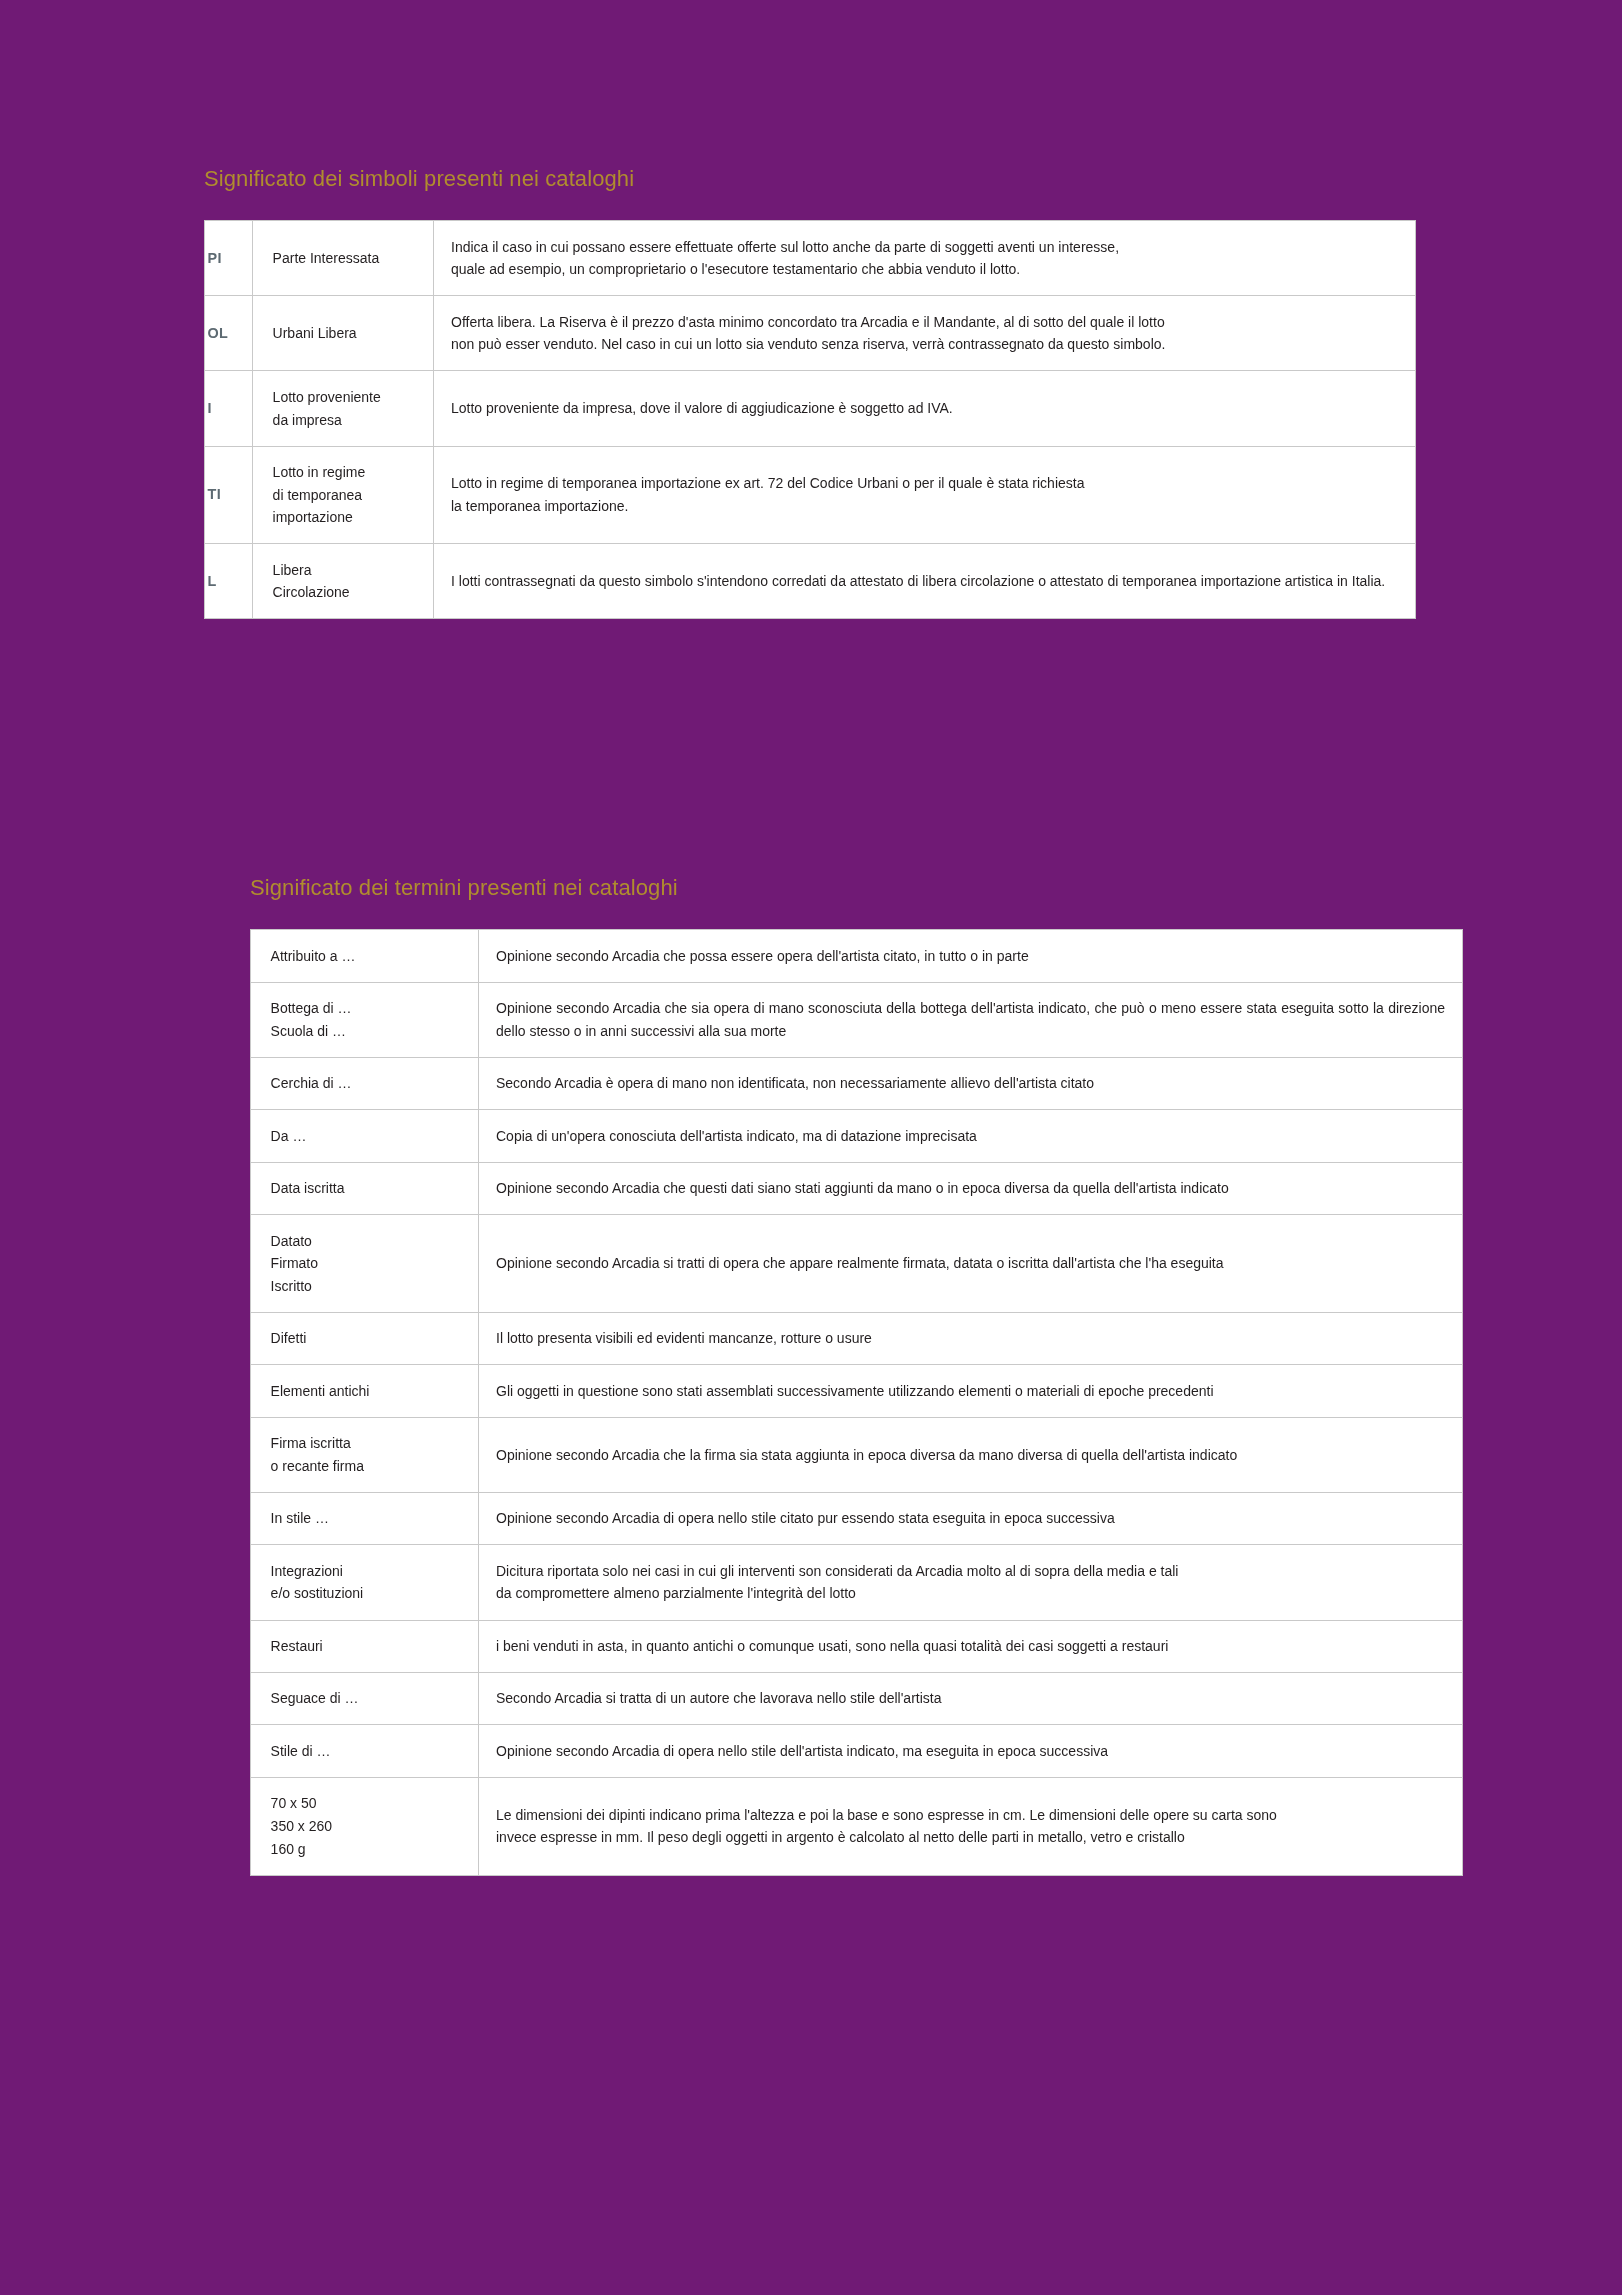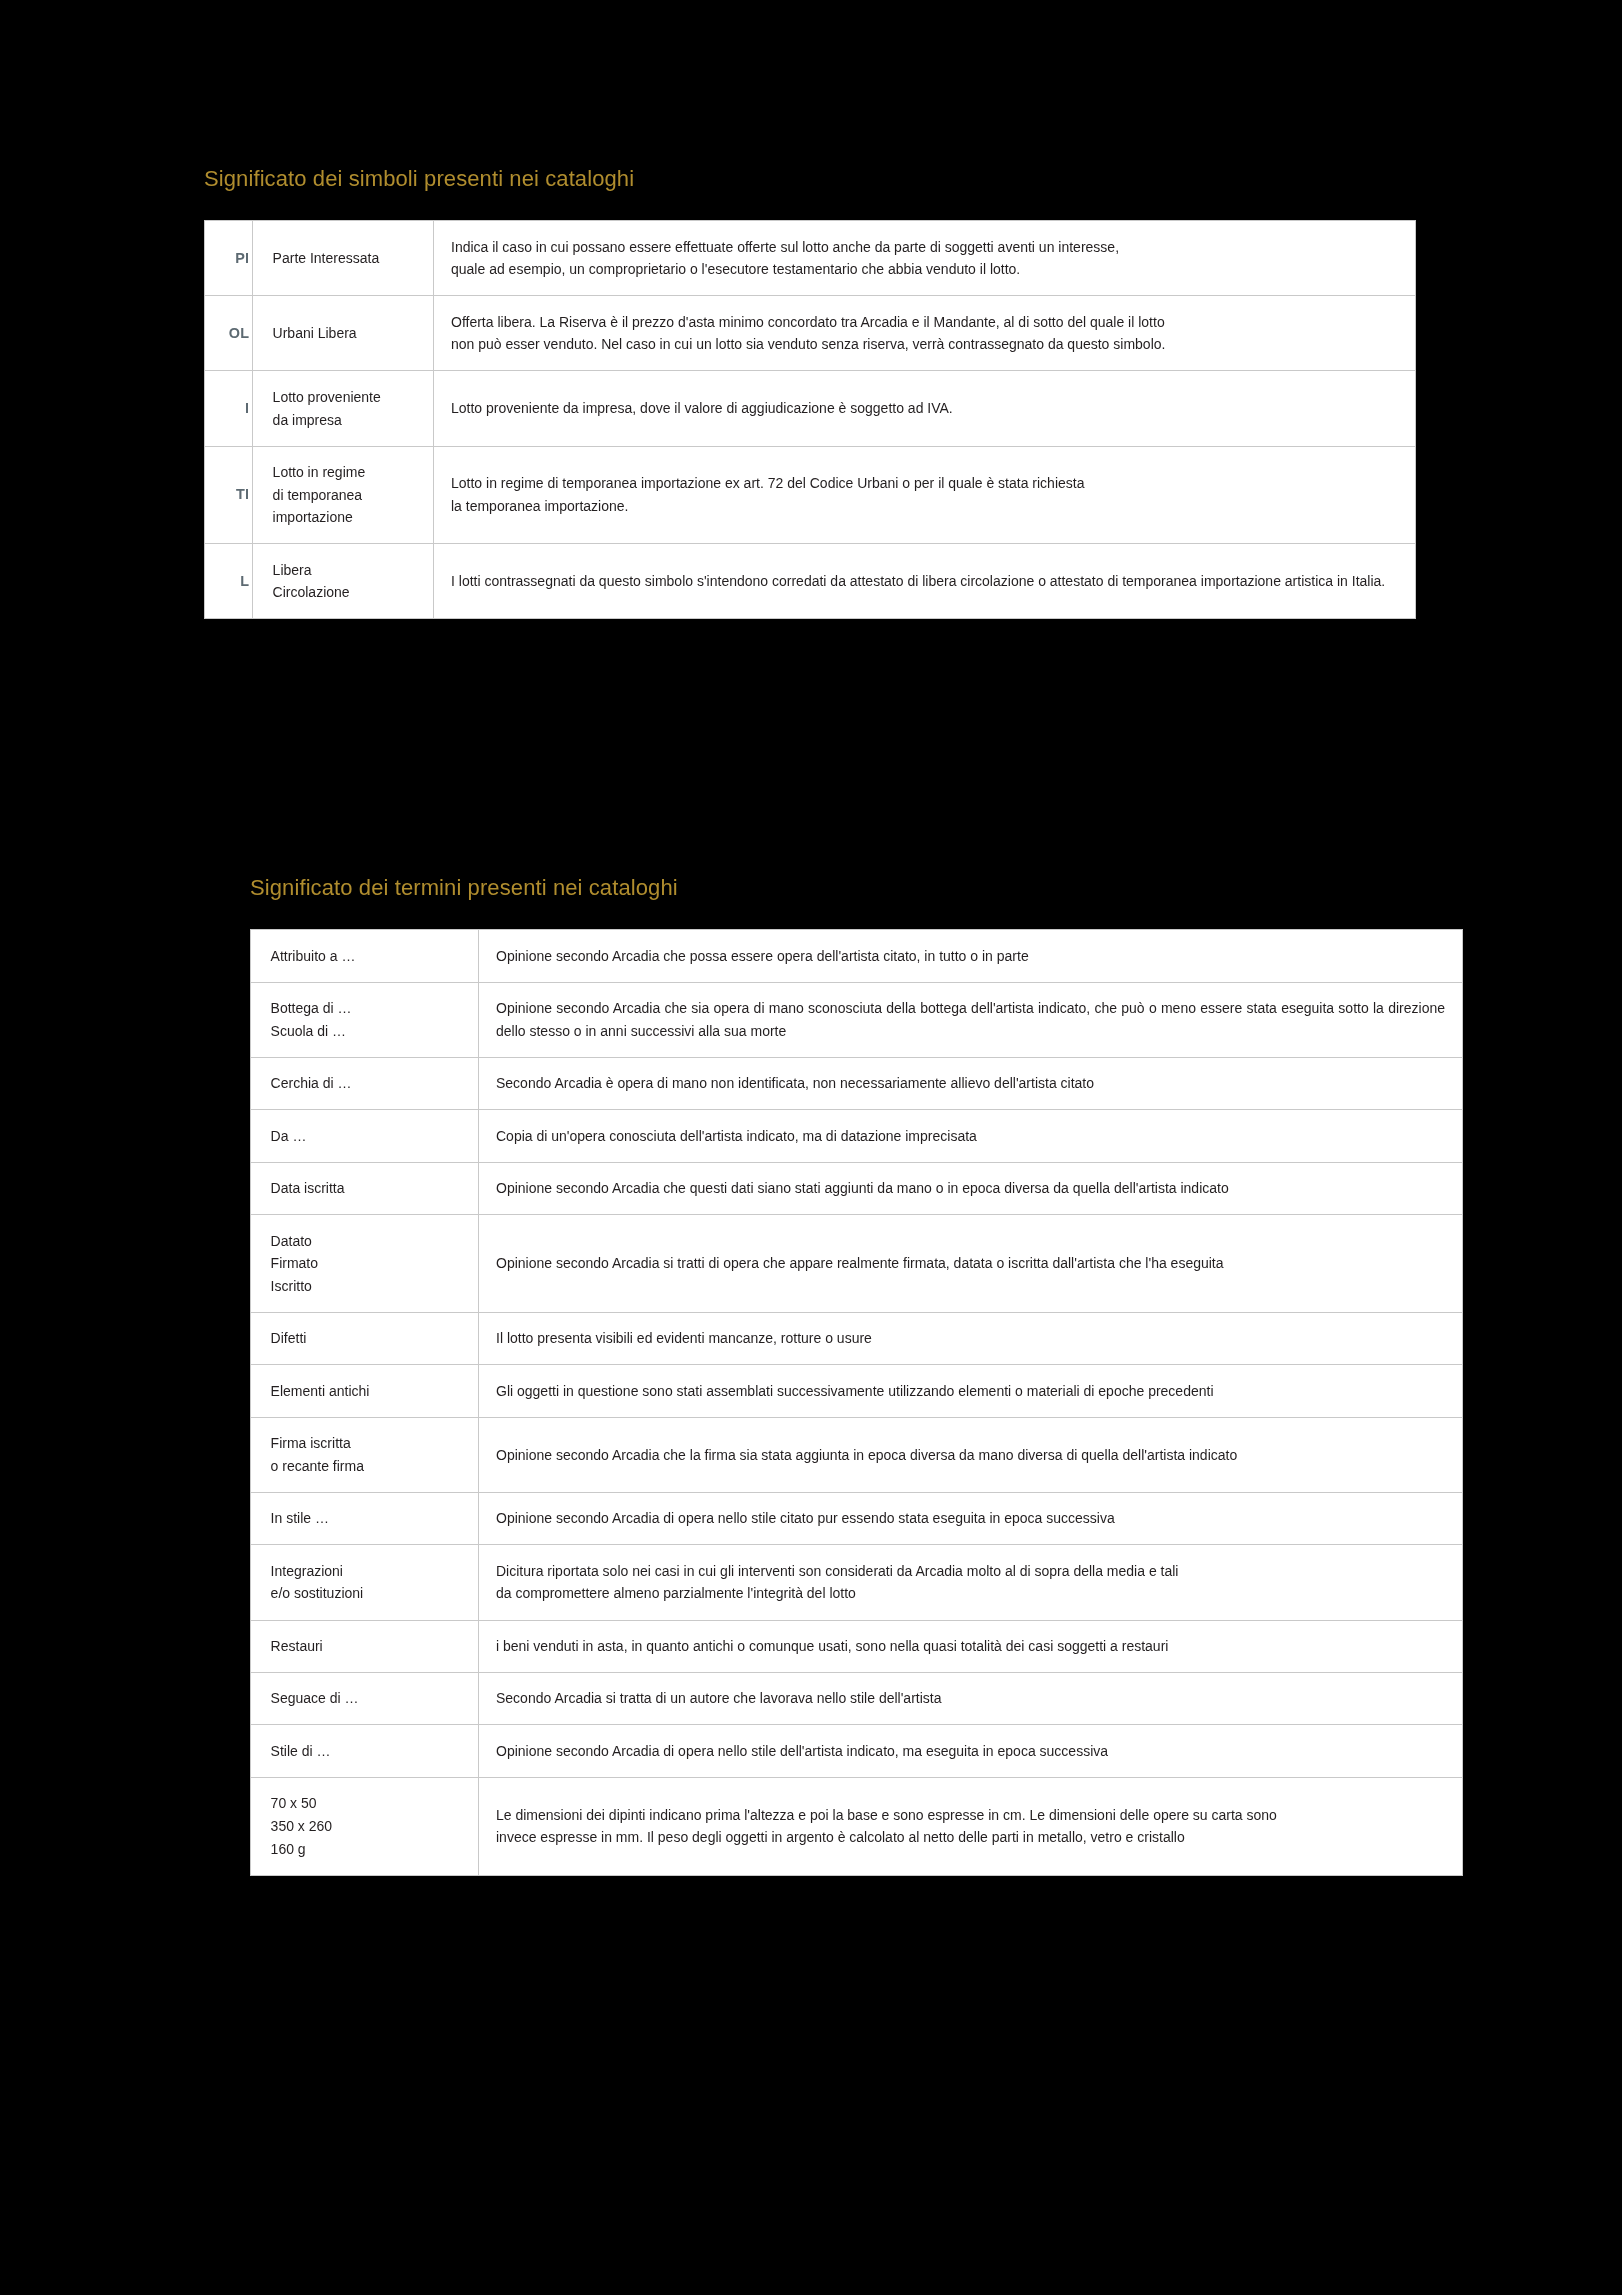--- a/index.html
+++ b/index.html
@@ -12,21 +12,21 @@
     height: 2295px;
     font-family: "Liberation Sans", sans-serif;
     color: #231f20;
     -webkit-font-smoothing: antialiased;
   }
   .page {
     position: relative;
     width: 1623px;
     height: 2295px;
     box-sizing: border-box;
-    background: #000000;
+    background: #701a75;
   }
 
   
   .section {
     position: absolute;
     left: 204px;
     width: 1212px;
   }
   #section-symbols { top: 167px; }
   #section-terms   { top: 876px; padding-left: 46px; }
@@ -57,21 +57,21 @@
     color: #231f20;
     font-weight: 400;
   }
 
   
   #table-symbols col.c-sym   { width: 48px; }
   #table-symbols col.c-name  { width: 181px; }
   #table-symbols col.c-desc  { width: 982px; }
 
   #table-symbols td.sym-cell {
-    text-align: right;
+    text-align: left;
     font-weight: 700;
     font-size: 14.4px;
     color: #5d6a72;
     padding: 14.4px 2.6px;
     letter-spacing: 0.3px;
   }
   #table-symbols td.name-cell {
     padding-left: 19.6px;
     padding-right: 9.2px;
   }

